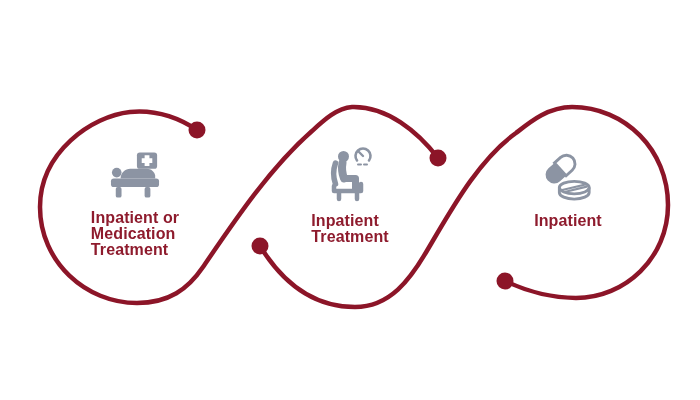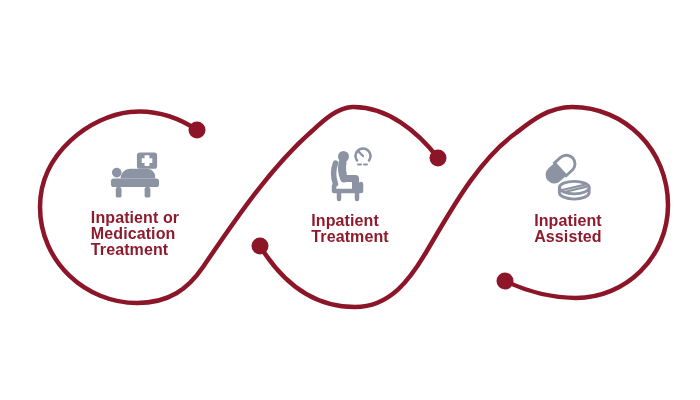--- a/index.html
+++ b/index.html
@@ -108,17 +108,16 @@
       <g transform="rotate(-42 20 18)">
         <path d="M 20 9 H 11.5 A 9 9 0 0 0 11.5 27 H 20 Z" fill="currentColor"></path>
         <path d="M 20 9 H 28.5 A 9 9 0 0 1 28.5 27 H 20 Z" fill="#fff" stroke="currentColor" stroke-width="3"></path>
       </g>
       <path d="M 19 37 v 5 c 0 4 7 7 15.5 7 s 15.5 -3 15.5 -7 v -5" fill="#fff" stroke="currentColor" stroke-width="3"></path>
       <ellipse cx="34.5" cy="37" rx="15.5" ry="6.5" fill="#fff" stroke="currentColor" stroke-width="3"></ellipse>
       <path d="M 22 39.5 L 46 33.8 M 25.5 41.3 L 47.5 36" fill="none" stroke="currentColor" stroke-width="2.2" stroke-linecap="round"></path>
     </svg>
     <div class="step-label">
       <div>Inpatient</div>
-      <div>Assisted</div>
     </div>
   </div>
 
 </div>
 
 </body></html>

